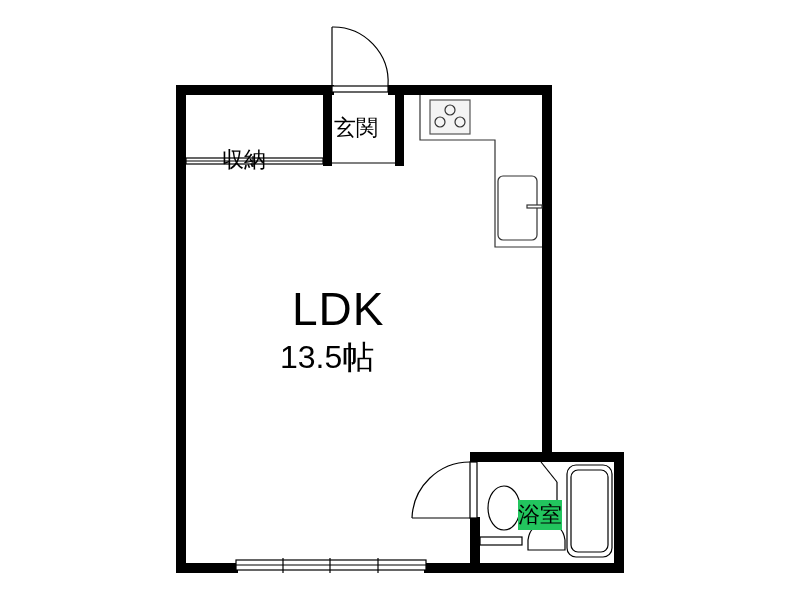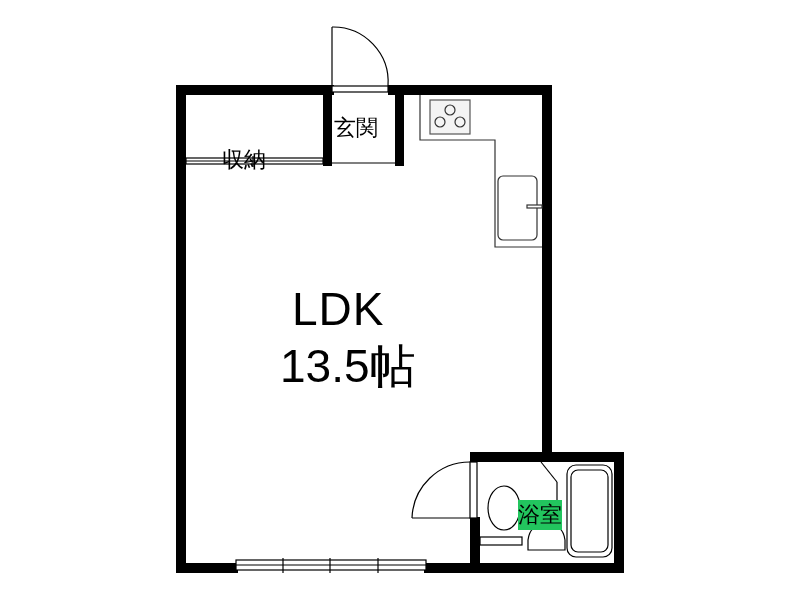--- a/index.html
+++ b/index.html
@@ -1,21 +1,21 @@
 <!DOCTYPE html>
 <html><head>
 <meta charset="utf-8">
 <style>
   html, body { margin: 0; padding: 0; background: #ffffff; }
   body { width: 800px; height: 600px; position: relative; overflow: hidden; font-family: "DejaVu Sans", sans-serif; }
   svg { position: absolute; left: 0; top: 0; }
   .label { position: absolute; color: #000; white-space: nowrap; }
   .room-small { font-size: 22px; }
   .ldk-name { font-size: 46px; font-family: "Liberation Sans", sans-serif; left: 292px; top: 282px; letter-spacing: 1px; }
-  .ldk-size { font-size: 46px; font-family: "Liberation Sans", sans-serif; left: 280px; top: 336px; }
+  .ldk-size { font-size: 32px; font-family: "Liberation Sans", sans-serif; left: 280px; top: 336px; }
 </style>
 </head>
 <body>
 
 <svg width="800" height="600" viewBox="0 0 800 600">
   <g fill="#000">
 
     <rect x="176" y="85" width="158" height="10"></rect>
 
     <rect x="388" y="85" width="164" height="10"></rect>

